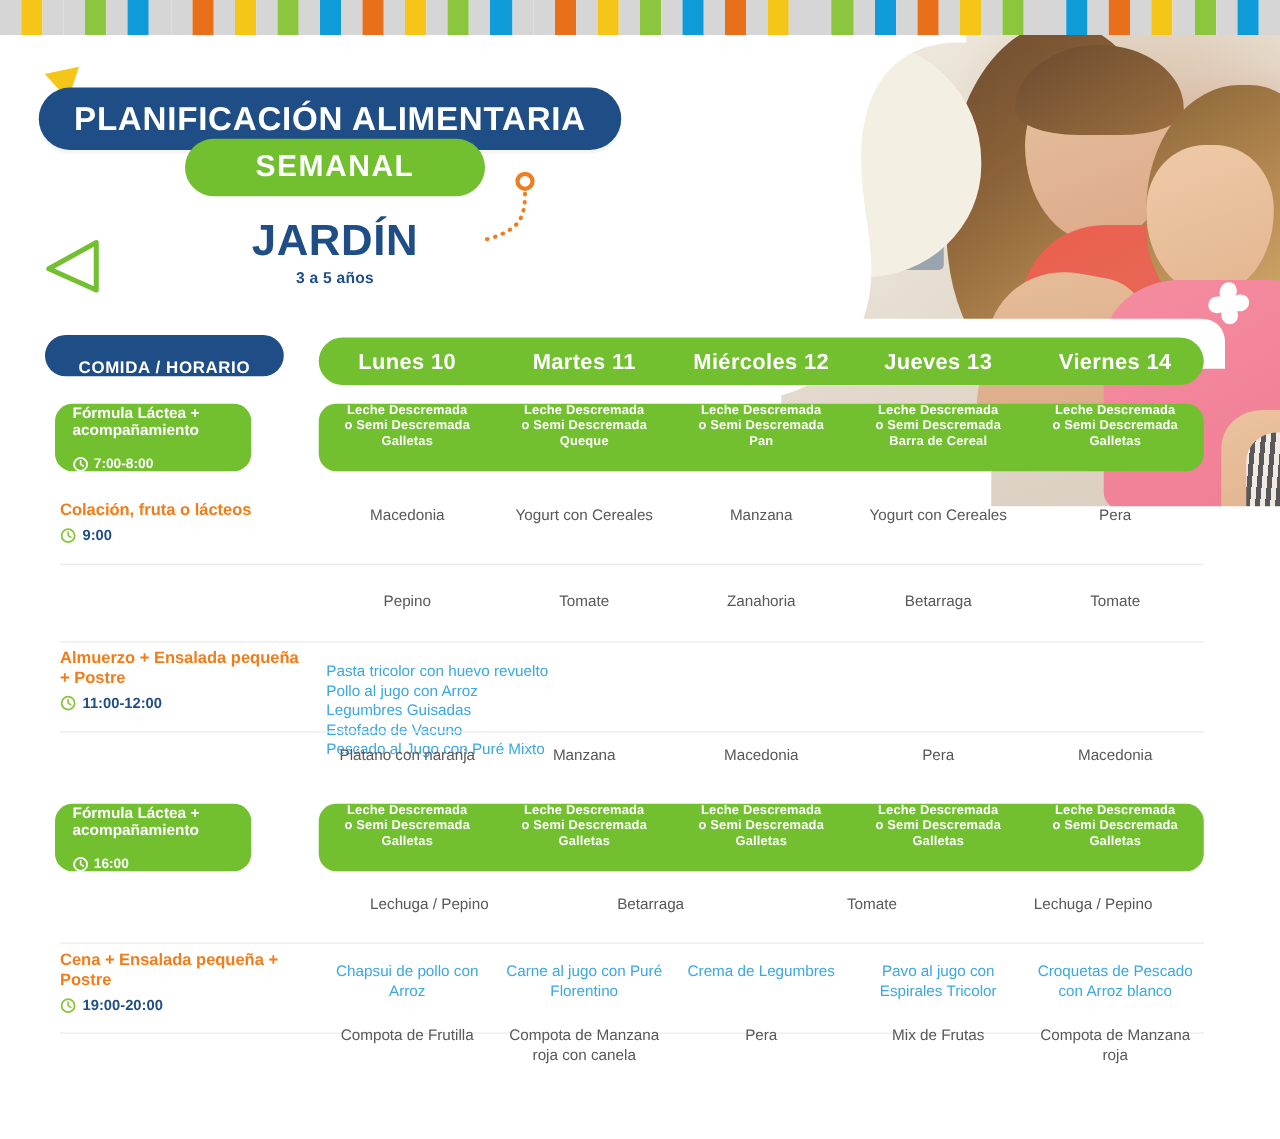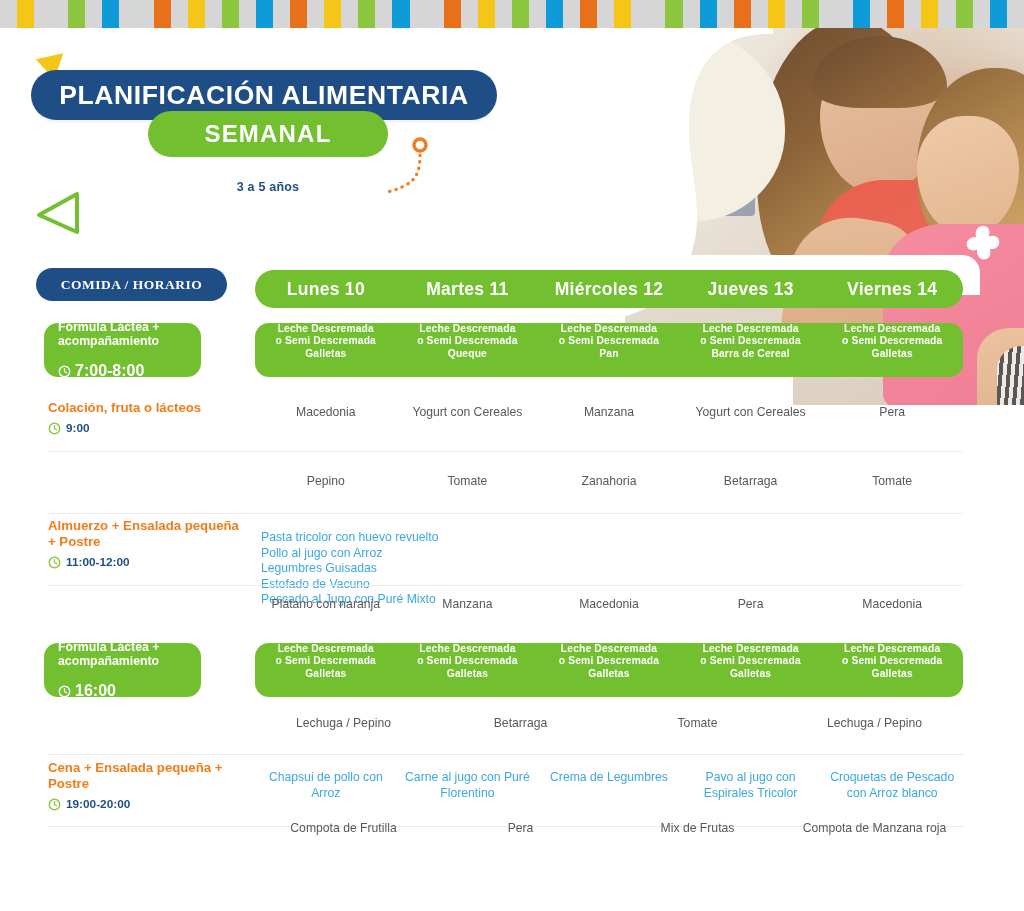--- a/index.html
+++ b/index.html
@@ -101,35 +101,35 @@
   
   .table{position:absolute;left:0;top:255px;width:1024px;z-index:15;}
   .day{flex:1 1 0;text-align:center;}
 
   
   .hdr{position:absolute;left:255px;top:0px;width:708px;height:38px;background:#72bf2f;border-radius:19px;}
   .hdr-names{position:absolute;left:255px;top:0px;width:708px;height:38px;display:flex;align-items:center;}
   .hdr-names .day{color:#fff;font-weight:bold;font-size:17.5px;letter-spacing:.3px;}
   .pill-comida{
     position:absolute;left:36px;top:268px;width:191px;height:33px;background:#1f4e87;border-radius:17px;
-    display:flex;align-items:center;justify-content:center;z-index:16;font-family:Liberation Serif, serif;
+    display:flex;align-items:flex-end;justify-content:center;z-index:16;
   }
   .pill-comida span{color:#fff;font-weight:bold;font-size:13.5px;letter-spacing:.5px;}
 
   
   .gstrip{position:absolute;left:255px;width:708px;height:54px;background:#72bf2f;border-radius:14px;}
   .gstrip-cells{position:absolute;left:255px;width:708px;height:54px;display:flex;align-items:flex-start;}
   .gstrip-cells .day{color:#fff;font-weight:bold;font-size:10.3px;line-height:12.3px;letter-spacing:.15px;}
 
   .lbl-green{
     position:absolute;left:44px;width:157px;height:54px;background:#72bf2f;border-radius:14px;
     display:flex;flex-direction:column;justify-content:center;padding-left:14px;box-sizing:border-box;
   }
   .lbl-green .t{color:#fff;font-weight:bold;font-size:12.3px;line-height:14px;}
-  .lbl-green .h{color:#fff;font-weight:bold;font-size:16px;margin-top:14px;display:flex;align-items:center;gap:4px;}
+  .lbl-green .h{color:#fff;font-weight:bold;font-size:11px;margin-top:14px;display:flex;align-items:center;gap:4px;}
 
   .lbl-orange{position:absolute;left:48px;width:200px;}
   .lbl-orange .t{color:#f07d1a;font-weight:bold;font-size:13.2px;line-height:16px;}
   .lbl-orange .h{color:#1f4e87;font-weight:bold;font-size:11.8px;margin-top:5px;display:flex;align-items:center;gap:5px;}
 
   .clock{display:inline-block;width:13px;height:13px;flex:0 0 13px;}
   .clock.w{filter:brightness(0) invert(1);}
 
   .cellrow{position:absolute;left:255px;width:708px;display:flex;align-items:flex-start;}
   .cellrow .day{font-size:12.2px;line-height:15.5px;color:#585858;}
@@ -249,20 +249,21 @@
 
   <div class="title-wrap">
     <div class="tri-yellow"></div>
     <div class="pill-main">
       <span>PLANIFICACIÓN ALIMENTARIA</span>
     </div>
     <div class="pill-sub">
       <span>SEMANAL</span>
     </div>
     <div class="jardin">
+      <span class="j1">JARDÍN</span>
       <span class="j2">3 a 5 años</span>
     </div>
     <svg class="tri-green" viewBox="0 0 48 48">
       <path d="M44,6 L44,44 L6,27 Z" fill="none" stroke="#72bf2f" stroke-width="4" stroke-linejoin="round"></path>
     </svg>
     <svg class="dotline" viewBox="0 0 76 66">
       <circle cx="34" cy="9" r="6" fill="none" stroke="#ef7d22" stroke-width="3.4"></circle>
       <path d="M34,19 C34,36 30,44 18,50 C12,53 6,55 1,56" fill="none" stroke="#ef7d22" stroke-width="3.2" stroke-linecap="round" stroke-dasharray="0.5 6"></path>
     </svg>
   </div>
@@ -435,19 +436,20 @@
     <div class="cellrow blue" style="top:515px;" id="cena-main">
         <div class="day" style="padding: 0px 6px; box-sizing: border-box;">Chapsui de pollo con Arroz</div>
         <div class="day" style="padding: 0px 6px; box-sizing: border-box;">Carne al jugo con Puré Florentino</div>
         <div class="day" style="padding: 0px 6px; box-sizing: border-box;">Crema de Legumbres</div>
         <div class="day" style="padding: 0px 6px; box-sizing: border-box;">Pavo al jugo con Espirales Tricolor</div>
         <div class="day" style="padding: 0px 6px; box-sizing: border-box;">Croquetas de Pescado con Arroz blanco</div>
       </div>
     <div class="divider" style="top:571px;"></div>
     <div class="cellrow" style="top:566px;" id="cena-dessert">
         <div class="day" style="padding: 0px 6px; box-sizing: border-box;">Compota de Frutilla</div>
+        <div class="day" style="padding: 0px 6px; box-sizing: border-box;">Compota de Manzana roja con canela</div>
         <div class="day" style="padding: 0px 6px; box-sizing: border-box;">Pera</div>
         <div class="day" style="padding: 0px 6px; box-sizing: border-box;">Mix de Frutas</div>
         <div class="day" style="padding: 0px 6px; box-sizing: border-box;">Compota de Manzana roja</div>
       </div>
 
   </div>
 </div>
 
 </body></html>

